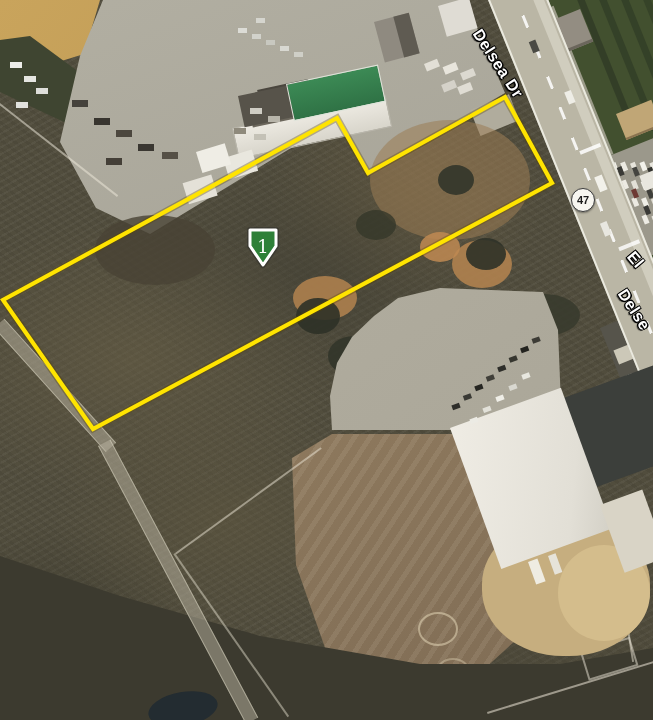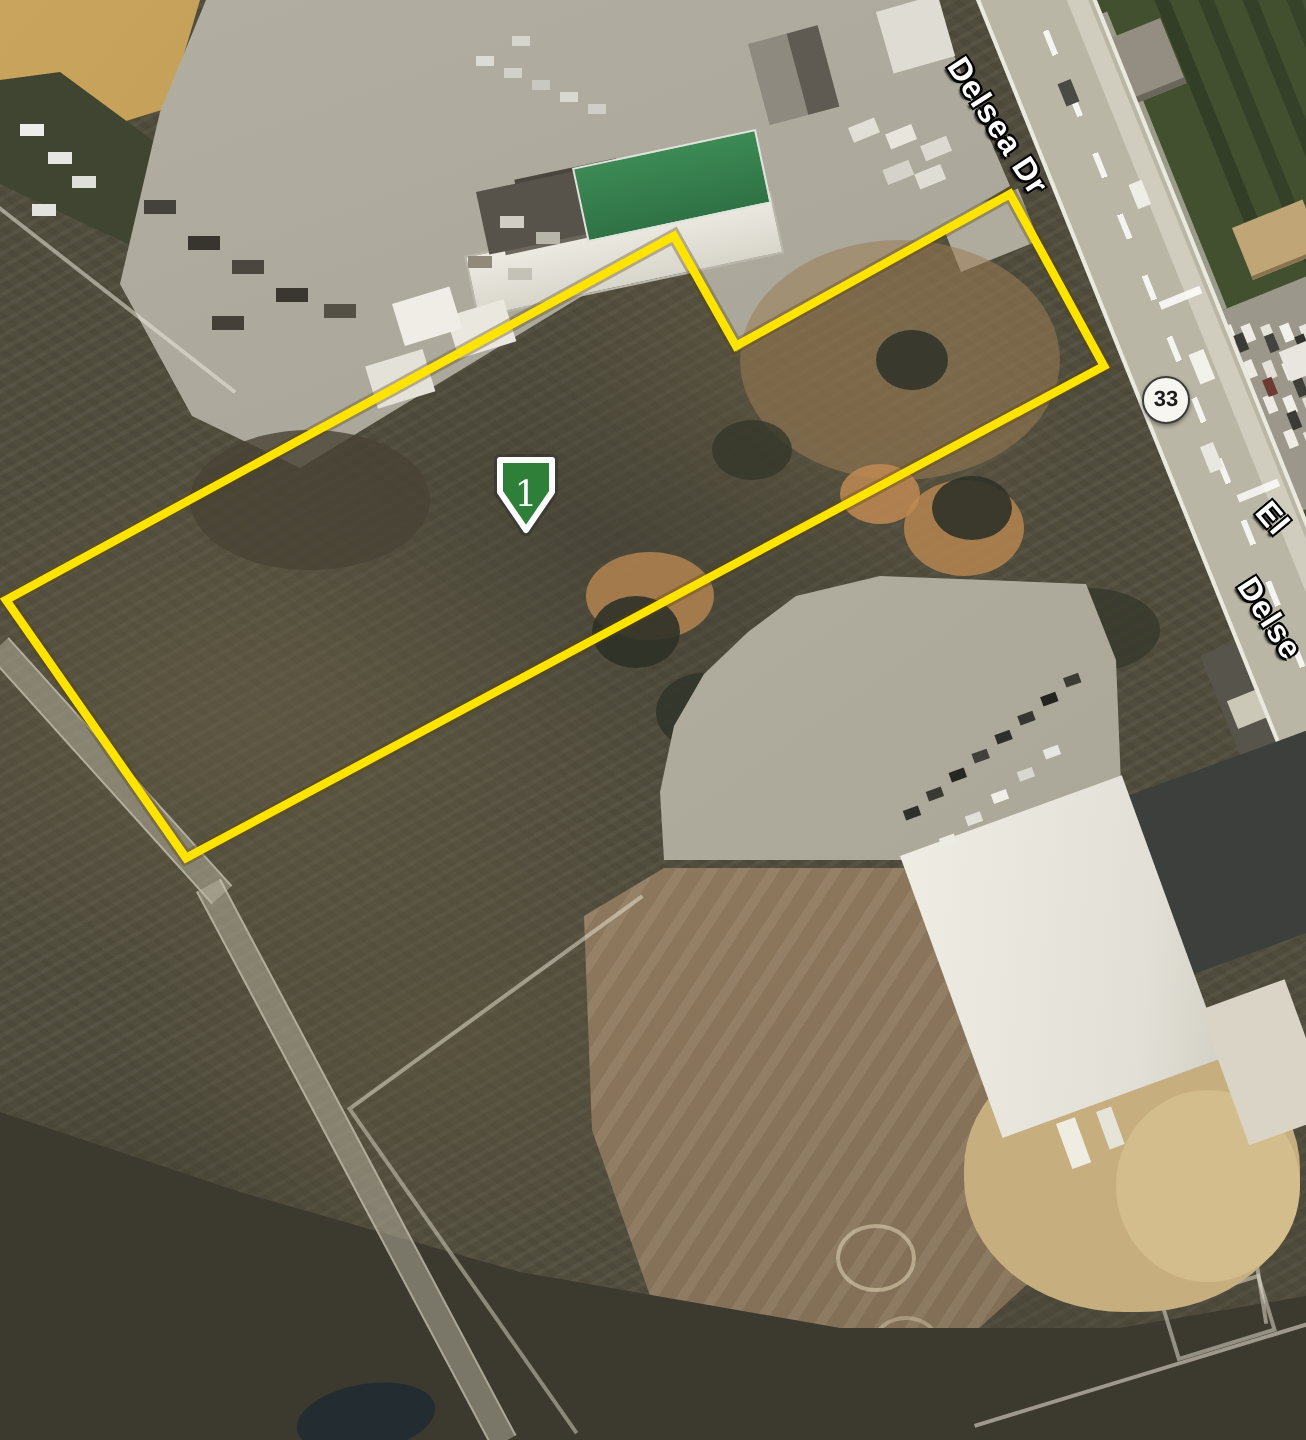--- a/index.html
+++ b/index.html
@@ -183,17 +183,17 @@
       <path d="M7 5 H33 V21 L20 40 L7 21 Z" fill="none" stroke="rgba(40,40,40,.4)" stroke-width="6" stroke-linejoin="round"></path>
       <path class="pin-body" d="M7 5 H33 V21 L20 40 L7 21 Z" stroke="#ffffff" stroke-width="3" stroke-linejoin="round" fill="#2E8038"></path>
       <text x="20" y="28" text-anchor="middle" fill="#ffffff" font-size="18" font-family="DejaVu Serif, serif">1</text>
     </g>
   </svg>
 
   <div class="maplabel" style="left:484px;top:26px;transform:rotate(57deg);">Delsea Dr</div>
   <div class="maplabel" style="left:629px;top:286px;transform:rotate(57deg);">Delse</div>
   <div class="maplabel" style="left:637px;top:248px;transform:rotate(50deg);">El</div>
   <div class="shield" style="left:571px;top:188px;">
-    <span>33</span>
+    <span>47</span>
   </div>
 
 
 </div>
 
 </body></html>

